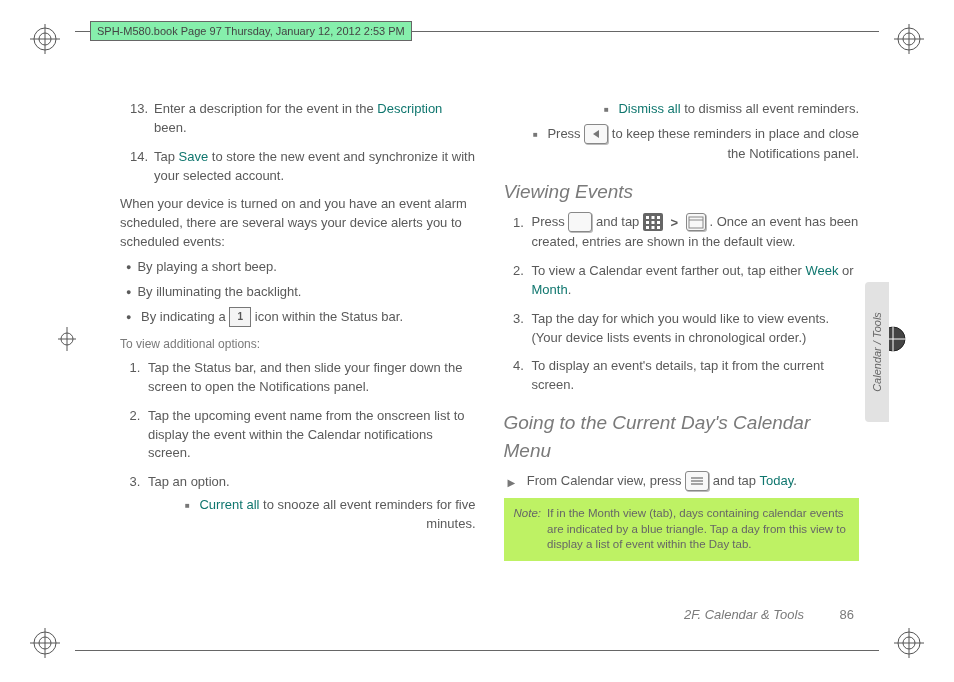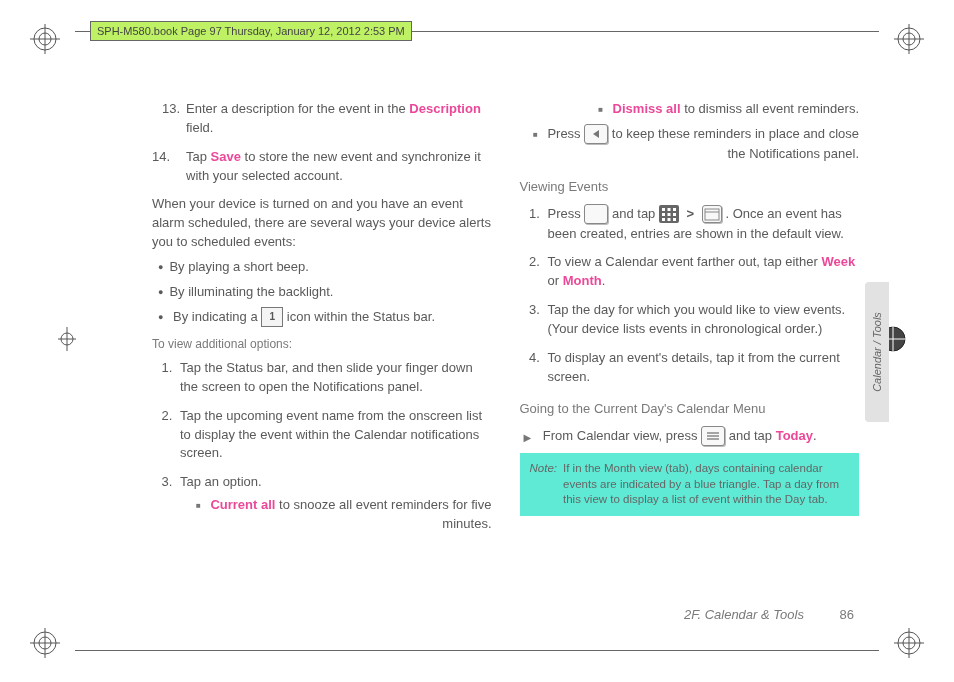--- a/index.html
+++ b/index.html
@@ -25,51 +25,51 @@
   .mid-right { position:absolute; right: 46px; top: 50%; transform: translateY(-50%);}
   
   .top-line { position: absolute; top: 31px; left: 75px; right: 75px; height: 1px; background: #666; }
   .bottom-line { position: absolute; bottom: 31px; left: 75px; right: 75px; height: 1px; background: #666; }
   .header-text {
     position: absolute;
     top: 21px;
     left: 90px;
     font-size: 11px;
     color: #444;
-    background: #bef264;
+    background: #86efac;
     padding: 0 6px;
     border: 1px solid #666;
     line-height: 18px;
   }
   .content {
     position: absolute;
     top: 100px;
     left: 120px;
     right: 95px;
     bottom: 50px;
     display: flex;
     gap: 28px;
-    margin-left: 32px;
   }
   .col { flex: 1; font-size: 13px; line-height: 1.45; }
   h3.section {
+    font-style: italic;
     font-weight: normal;
-    font-size: 13px;
+    font-size: 19px;
     color: #7a7a7a;
     margin: 14px 0 8px 0;
   }
   ol.num { list-style: decimal; padding-left: 24px; margin: 6px 0; }
   ol.num > li { margin-bottom: 10px; padding-left: 4px; }
   ul.dots { list-style: none; padding-left: 6px; margin: 6px 0; }
   ul.dots > li::before { content: "●"; font-size: 9px; margin-right: 6px; position: relative; top:-1px;}
   ul.dots > li { margin-bottom: 6px; }
   ul.sq { list-style: none; padding-left: 14px; margin: 4px 0; text-align: right;}
   ul.sq > li::before { content: "■"; font-size: 8px; margin-right: 6px; color:#777; position:relative; top:-1px;}
   ul.sq > li { margin-bottom: 6px; }
-  .bold { font-weight: bold; color: #ec4899; }
+  .bold { font-weight: normal; color: #0f766e; }
   .tvo { font-size: 12px; color: #7a7a7a; margin: 8px 0 6px 0;}
   .icon-box {
     display: inline-block; width: 22px; height: 18px;
     border: 1.5px solid #888; border-radius: 3px;
     vertical-align: middle; box-shadow: 1px 1px 0 #bbb;
     position: relative; top: -1px; background:#f8f8f8;
   }
   .icon-box.small { width: 18px; height: 16px; }
   .icon-cal {
     display:inline-block; width:20px; height:18px;
@@ -80,21 +80,21 @@
     display:inline-block; width:20px; height:18px;
     border:1.5px solid #777; vertical-align:middle;
     text-align:center; font-size:10px; font-weight:bold;
     line-height:17px; color:#555; position:relative; top:-1px;
     background:#f4f4f4;
   }
   .arrow-play::before {
     content: "▶"; color:#777; font-size:10px; margin-right:8px;
   }
   .note-box {
-    background: #5eead4;
+    background: #bef264;
     padding: 8px 10px;
     font-size: 11.5px;
     color: #666;
     line-height: 1.35;
     margin-top: 6px;
     display: flex;
   }
   .note-box .nl { font-style: italic; margin-right: 6px; white-space: nowrap;}
   .side-tab {
     position: absolute;
@@ -173,25 +173,25 @@
   <span>Calendar / Tools</span>
 </div>
 
 <div class="content">
 
   <div class="col">
 
     <div style="display:flex; margin-bottom:10px;">
       <div style="width:28px; text-align:right; padding-right:6px;">13.</div>
       <div style="flex:1;">
-        <span>Enter a description for the event in the </span><span class="bold">Description</span><span> field.</span>
+        <span>Enter a description for the event in the </span><span class="bold">Description</span><span> been.</span>
       </div>
     </div>
     <div style="display:flex; margin-bottom:10px;">
-      <div style="width:28px; padding-right:6px;">14.</div>
+      <div style="width:28px; text-align:right; padding-right:6px;">14.</div>
       <div style="flex:1;">
         <span>Tap </span><span class="bold">Save</span><span> to store the new event and synchronize it with your selected account.</span>
       </div>
     </div>
 
     <p style="margin:6px 0;">When your device is turned on and you have an event alarm scheduled, there are several ways your device alerts you to scheduled events:</p>
 
     <ul class="dots">
       <li>By playing a short beep.</li>
       <li>By illuminating the backlight.</li>

